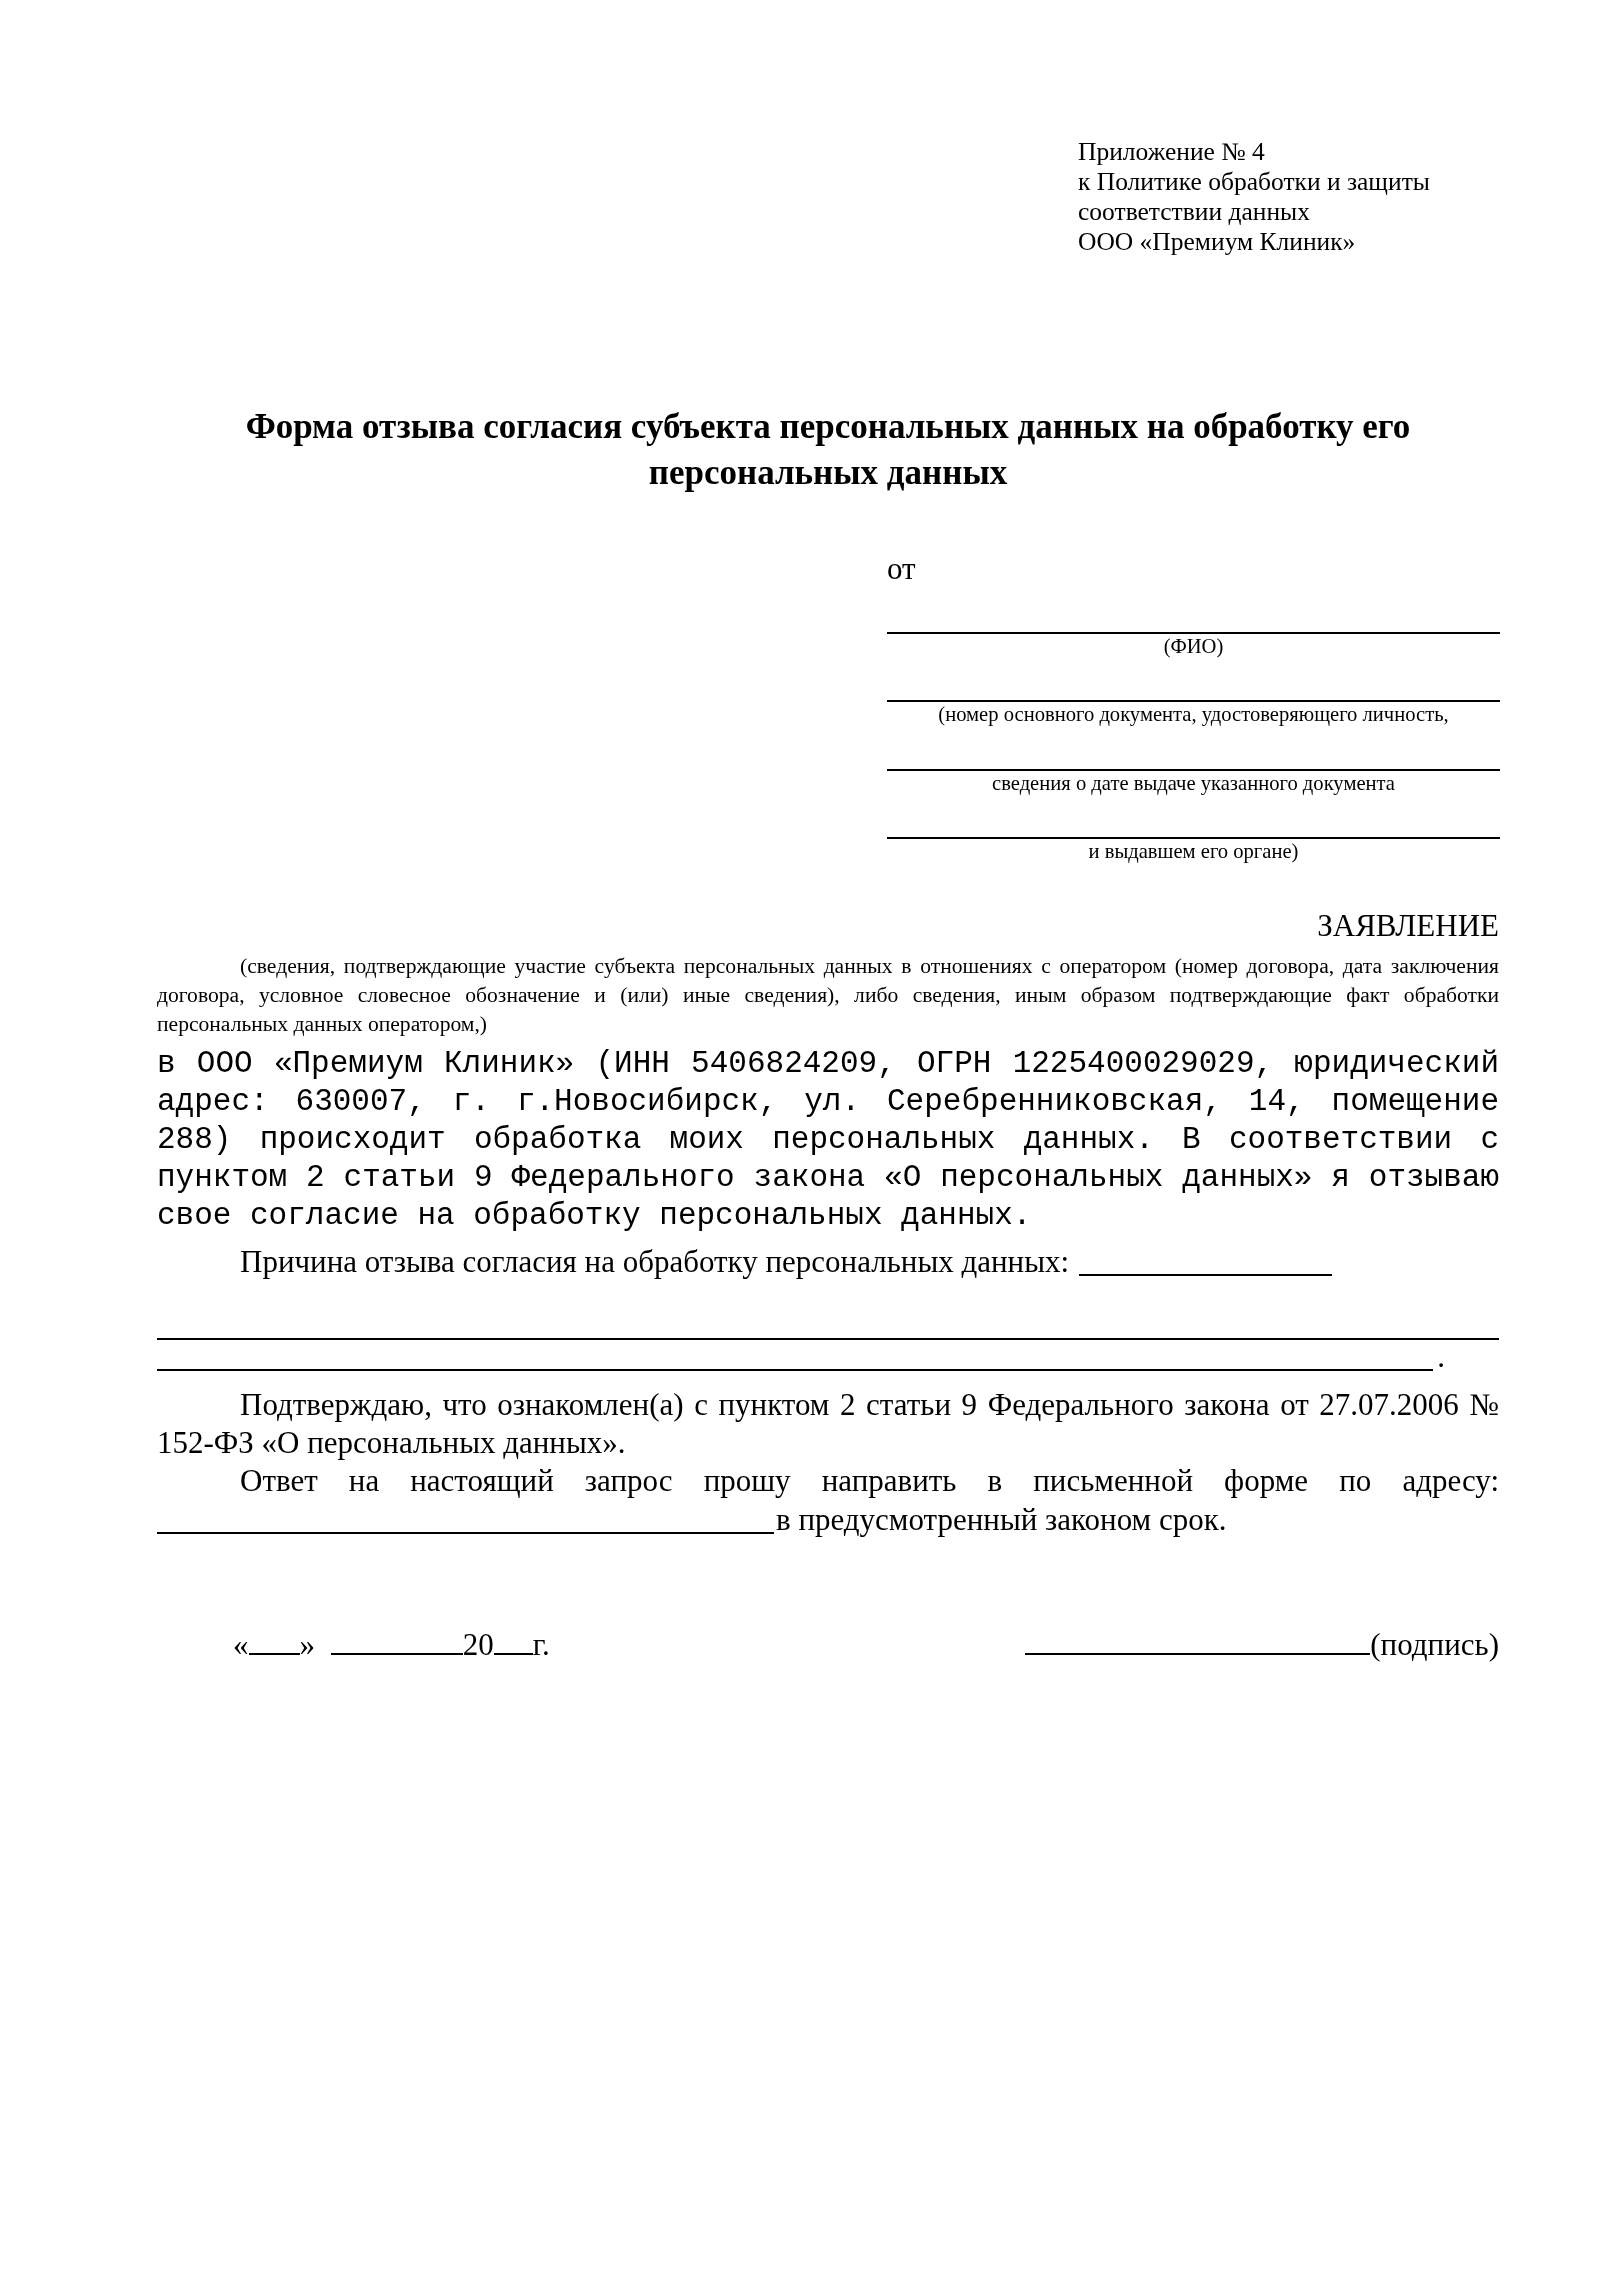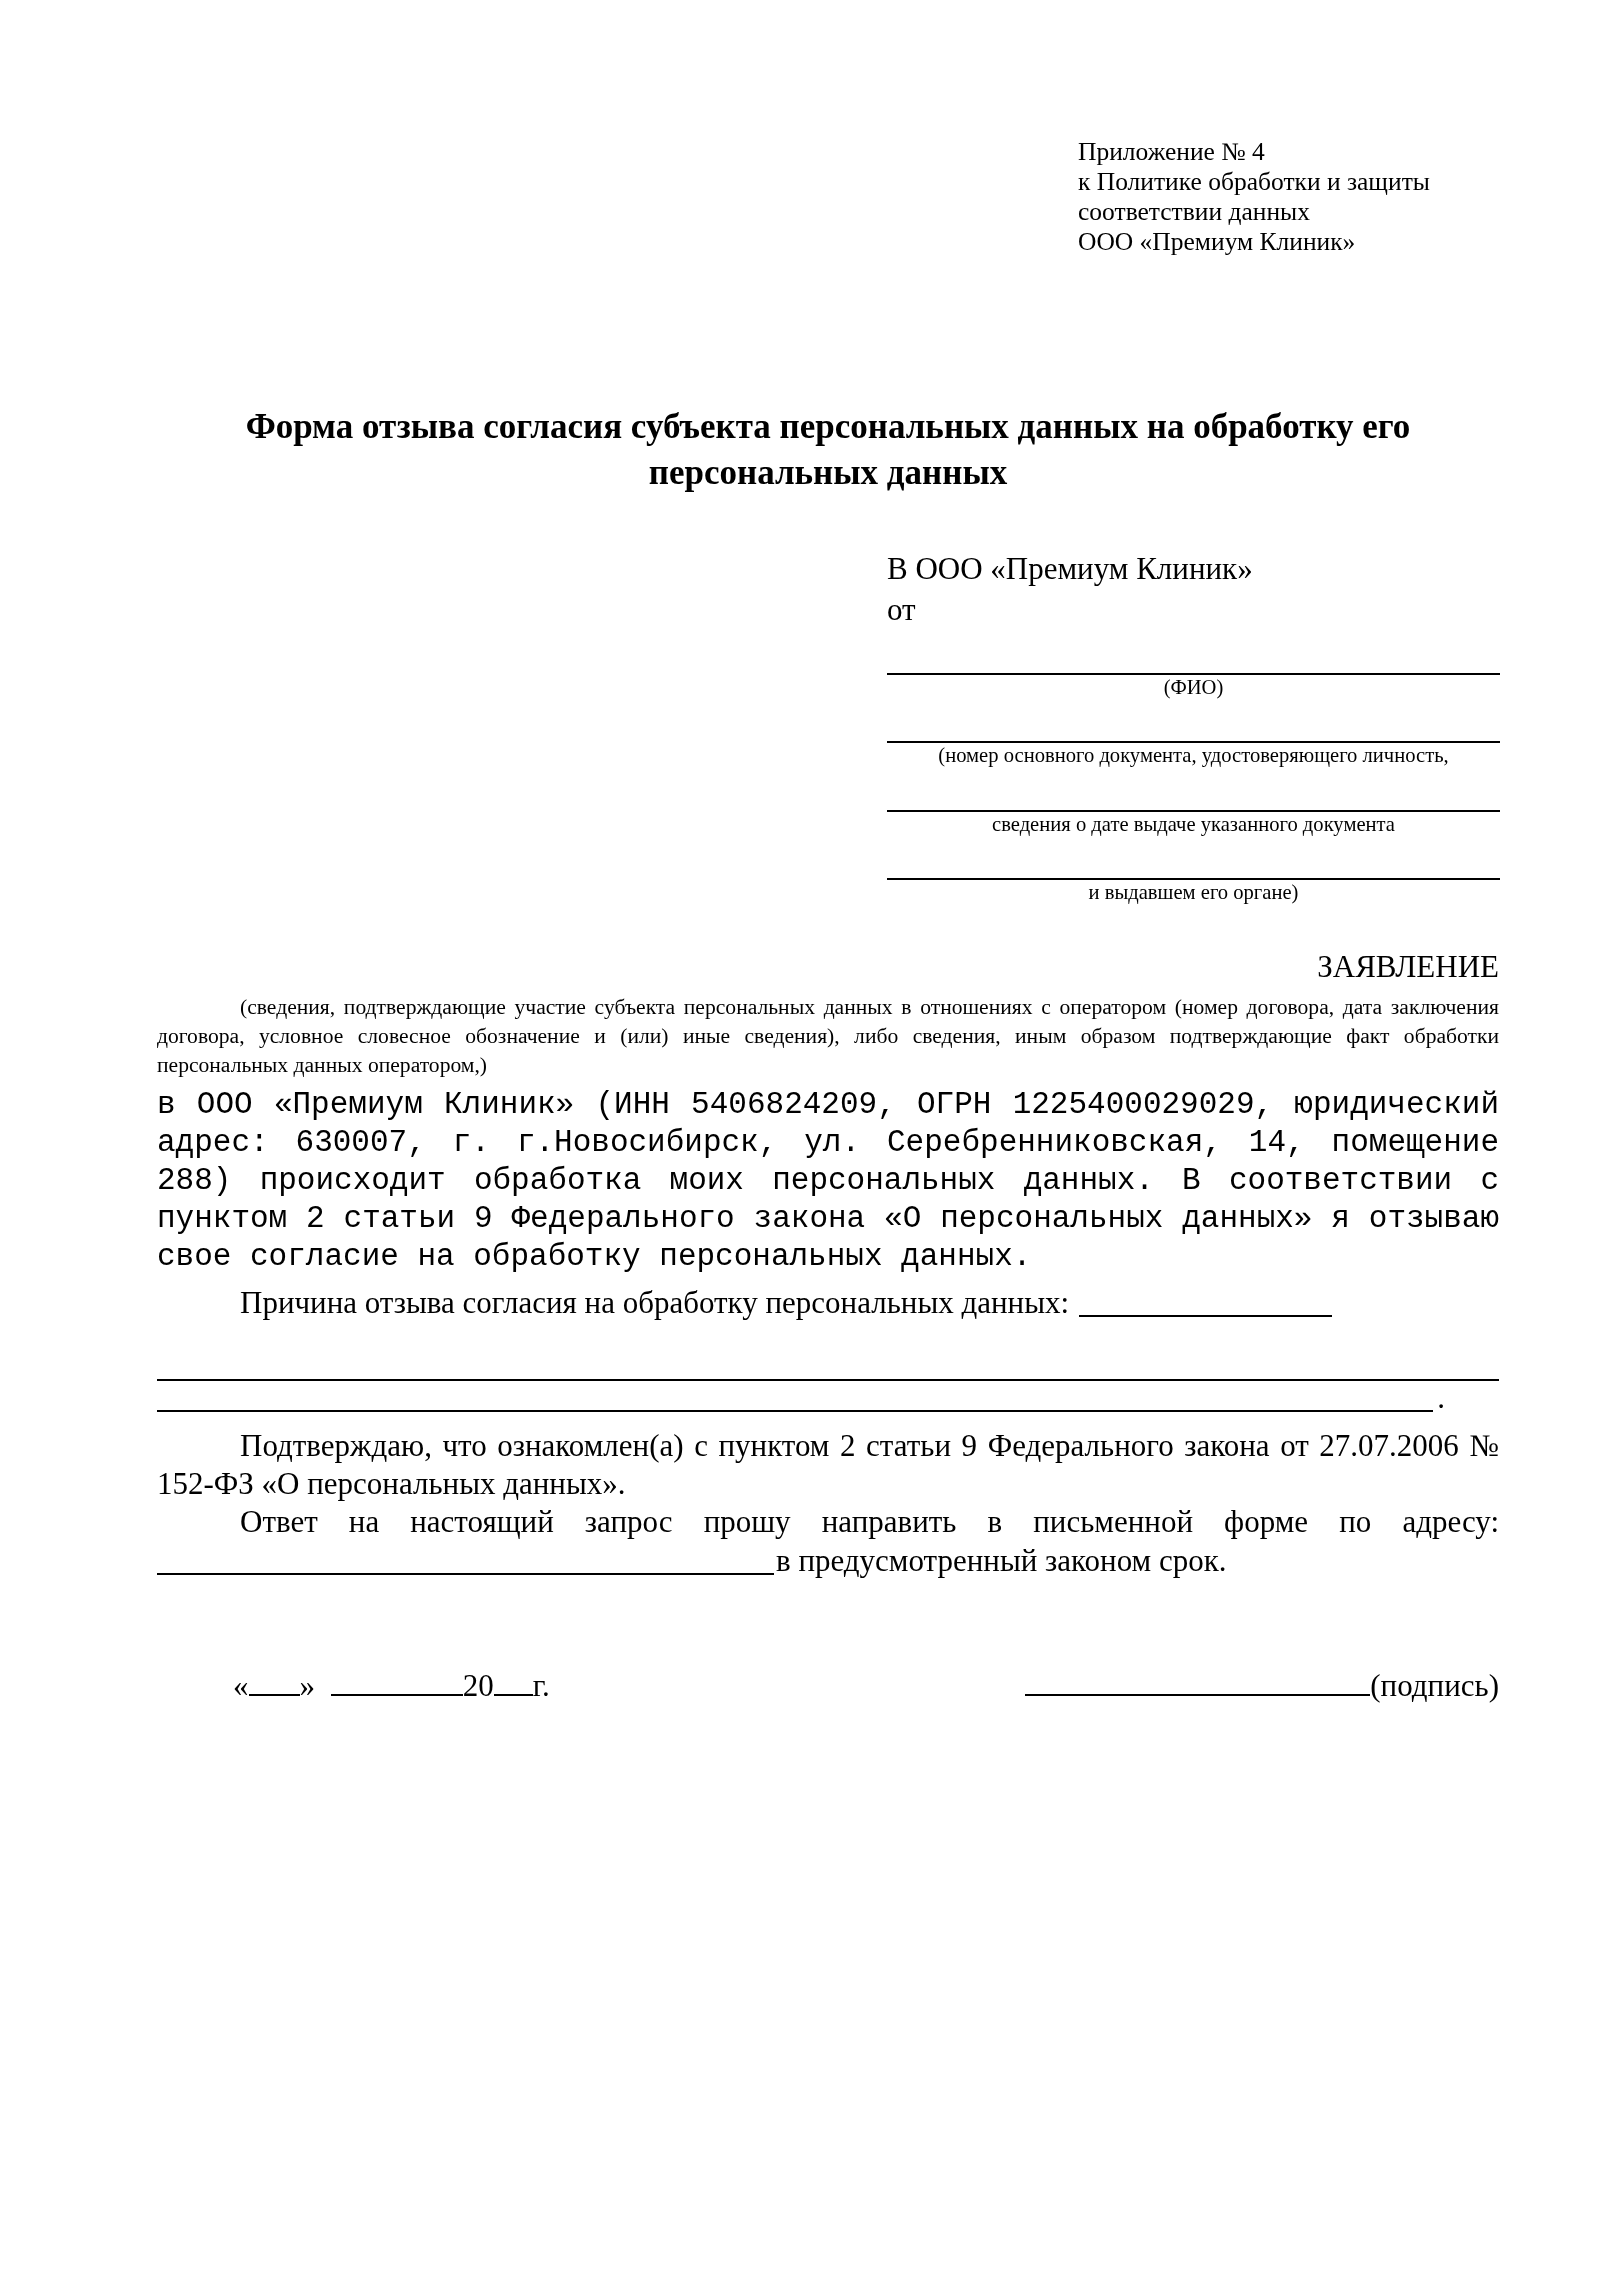--- a/index.html
+++ b/index.html
@@ -56,21 +56,20 @@
   <div class="hdr">
     <div>Приложение № 4</div>
     <div>к Политике обработки и защиты</div>
     <div>соответствии данных</div>
     <div>ООО «Премиум Клиник»</div>
   </div>
 
   <div class="title">Форма отзыва согласия субъекта персональных данных на обработку его персональных данных</div>
 
   <div class="addr">
-    <div>В ООО «Премиум Клиник»</div>
     <div>от</div>
     <div class="f-line first"></div>
     <div class="cap">(ФИО)</div>
     <div class="f-line next"></div>
     <div class="cap">(номер основного документа, удостоверяющего личность,</div>
     <div class="f-line next"></div>
     <div class="cap">сведения о дате выдаче указанного документа</div>
     <div class="f-line next"></div>
     <div class="cap">и выдавшем его органе)</div>
   </div>

